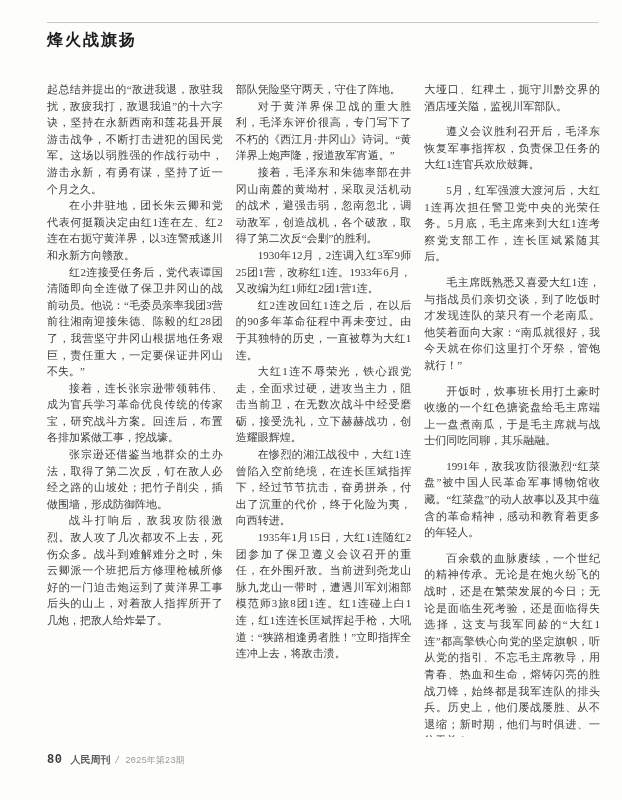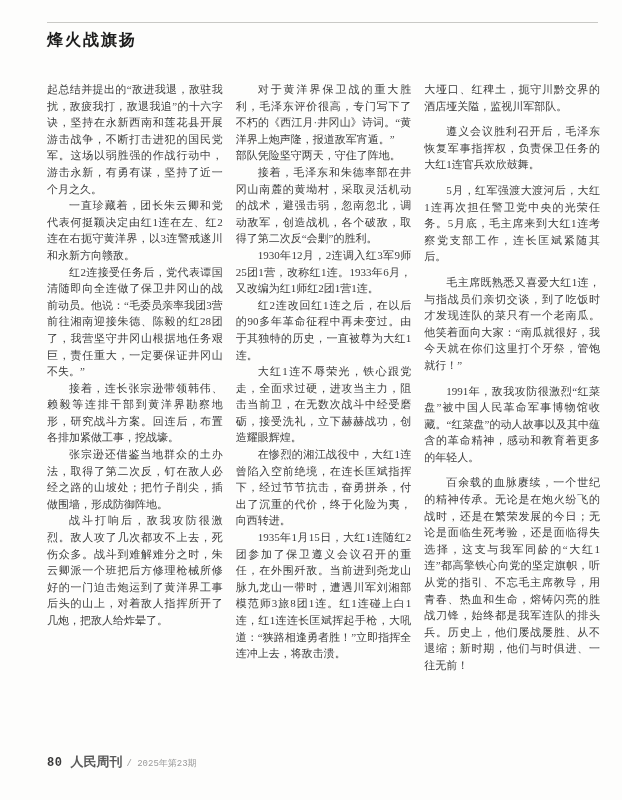--- a/index.html
+++ b/index.html
@@ -69,61 +69,62 @@
     gap: 8px;
     font-family: Liberation Mono, monospace;
   }
   .footer .pg {
     font-size: 12px;
     font-weight: bold;
     color: #3a3a3a;
     letter-spacing: 0.5px;
   }
   .footer .mag {
-    font-size: 13px;
+    font-size: 10px;
     font-weight: bold;
     color: #5a5a5a;
   }
   .footer .issue {
     font-size: 9px;
     color: #9a9a9a;
     margin-left: -4px;
   }
 </style>
 </head>
 <body>
 
 <div class="page">
   <div class="header-rule"></div>
   <h1 class="article-title">烽火战旗扬</h1>
 
   <div class="columns">
     <div class="col" id="col-0">
         <p class="para">起总结并提出的“敌进我退，敌驻我扰，敌疲我打，敌退我追”的十六字诀，坚持在永新西南和莲花县开展游击战争，不断打击进犯的国民党军。这场以弱胜强的作战行动中，游击永新，有勇有谋，坚持了近一个月之久。</p>
-        <p class="para indent">一直珍藏着，团长朱云卿和党代表何挺颖决定由红1连在左、红2连在右扼守黄洋界，以3连警戒遂川和永新方向赣敌。</p>
+        <p class="para indent">在小井驻地，团长朱云卿和党代表何挺颖决定由红1连在左、红2连在右扼守黄洋界，以3连警戒遂川和永新方向赣敌。</p>
         <p class="para indent">红2连接受任务后，党代表谭国清随即向全连做了保卫井冈山的战前动员。他说：“毛委员亲率我团3营前往湘南迎接朱德、陈毅的红28团了，我营坚守井冈山根据地任务艰巨，责任重大，一定要保证井冈山不失。”</p>
-        <p class="para indent">接着，连长张宗逊带领韩伟、赖毅等连排干部到黄洋界勘察地形，研究战斗方案。回连后，布置各排加紧做工事，挖战壕。</p>
+        <p class="para indent">接着，连长张宗逊带领韩伟、成为官兵学习革命优良传统的传家宝，研究战斗方案。回连后，布置各排加紧做工事，挖战壕。</p>
         <p class="para indent">张宗逊还借鉴当地群众的土办法，取得了第二次反，钉在敌人必经之路的山坡处；把竹子削尖，插做围墙，形成防御阵地。</p>
         <p class="para indent">战斗打响后，敌我攻防很激烈。敌人攻了几次都攻不上去，死伤众多。战斗到难解难分之时，朱云卿派一个班把后方修理枪械所修好的一门迫击炮运到了黄洋界工事后头的山上，对着敌人指挥所开了几炮，把敌人给炸晕了。</p>
       </div>
     <div class="col" id="col-1">
+        <p class="para">部队凭险坚守两天，守住了阵地。</p>
         <p class="para indent">对于黄洋界保卫战的重大胜利，毛泽东评价很高，专门写下了不朽的《西江月·井冈山》诗词。“黄洋界上炮声隆，报道敌军宵遁。”</p>
-        <p class="para">部队凭险坚守两天，守住了阵地。</p>
         <p class="para indent">接着，毛泽东和朱德率部在井冈山南麓的黄坳村，采取灵活机动的战术，避强击弱，忽南忽北，调动敌军，创造战机，各个破敌，取得了第二次反“会剿”的胜利。</p>
         <p class="para indent">1930年12月，2连调入红3军9师25团1营，改称红1连。1933年6月，又改编为红1师红2团1营1连。</p>
         <p class="para indent">红2连改回红1连之后，在以后的90多年革命征程中再未变过。由于其独特的历史，一直被尊为大红1连。</p>
         <p class="para indent">大红1连不辱荣光，铁心跟党走，全面求过硬，进攻当主力，阻击当前卫，在无数次战斗中经受磨砺，接受洗礼，立下赫赫战功，创造耀眼辉煌。</p>
         <p class="para indent">在惨烈的湘江战役中，大红1连曾陷入空前绝境，在连长匡斌指挥下，经过节节抗击，奋勇拼杀，付出了沉重的代价，终于化险为夷，向西转进。</p>
         <p class="para indent">1935年1月15日，大红1连随红2团参加了保卫遵义会议召开的重任，在外围歼敌。当前进到尧龙山脉九龙山一带时，遭遇川军刘湘部模范师3旅8团1连。红1连碰上白1连，红1连连长匡斌挥起手枪，大吼道：“狭路相逢勇者胜！”立即指挥全连冲上去，将敌击溃。</p>
       </div>
     <div class="col col-loose" id="col-2">
         <p class="para">大垭口、红稗土，扼守川黔交界的酒店垭关隘，监视川军部队。</p>
         <p class="para indent">遵义会议胜利召开后，毛泽东恢复军事指挥权，负责保卫任务的大红1连官兵欢欣鼓舞。</p>
         <p class="para indent">5月，红军强渡大渡河后，大红1连再次担任警卫党中央的光荣任务。5月底，毛主席来到大红1连考察党支部工作，连长匡斌紧随其后。</p>
         <p class="para indent">毛主席既熟悉又喜爱大红1连，与指战员们亲切交谈，到了吃饭时才发现连队的菜只有一个老南瓜。他笑着面向大家：“南瓜就很好，我今天就在你们这里打个牙祭，管饱就行！”</p>
+        <p class="para indent">开饭时，炊事班长用打土豪时收缴的一个红色搪瓷盘给毛主席端上一盘煮南瓜，于是毛主席就与战士们同吃同聊，其乐融融。</p>
         <p class="para indent">1991年，敌我攻防很激烈“红菜盘”被中国人民革命军事博物馆收藏。“红菜盘”的动人故事以及其中蕴含的革命精神，感动和教育着更多的年轻人。</p>
         <p class="para indent">百余载的血脉赓续，一个世纪的精神传承。无论是在炮火纷飞的战时，还是在繁荣发展的今日；无论是面临生死考验，还是面临得失选择，这支与我军同龄的“大红1连”都高擎铁心向党的坚定旗帜，听从党的指引、不忘毛主席教导，用青春、热血和生命，熔铸闪亮的胜战刀锋，始终都是我军连队的排头兵。历史上，他们屡战屡胜、从不退缩；新时期，他们与时俱进、一往无前！</p>
       </div>
   </div>
 
   <div class="footer">
     <span class="pg">80</span>
     <span class="mag">人民周刊</span>
     <span class="issue">/ 2025年第23期</span>
   </div>

